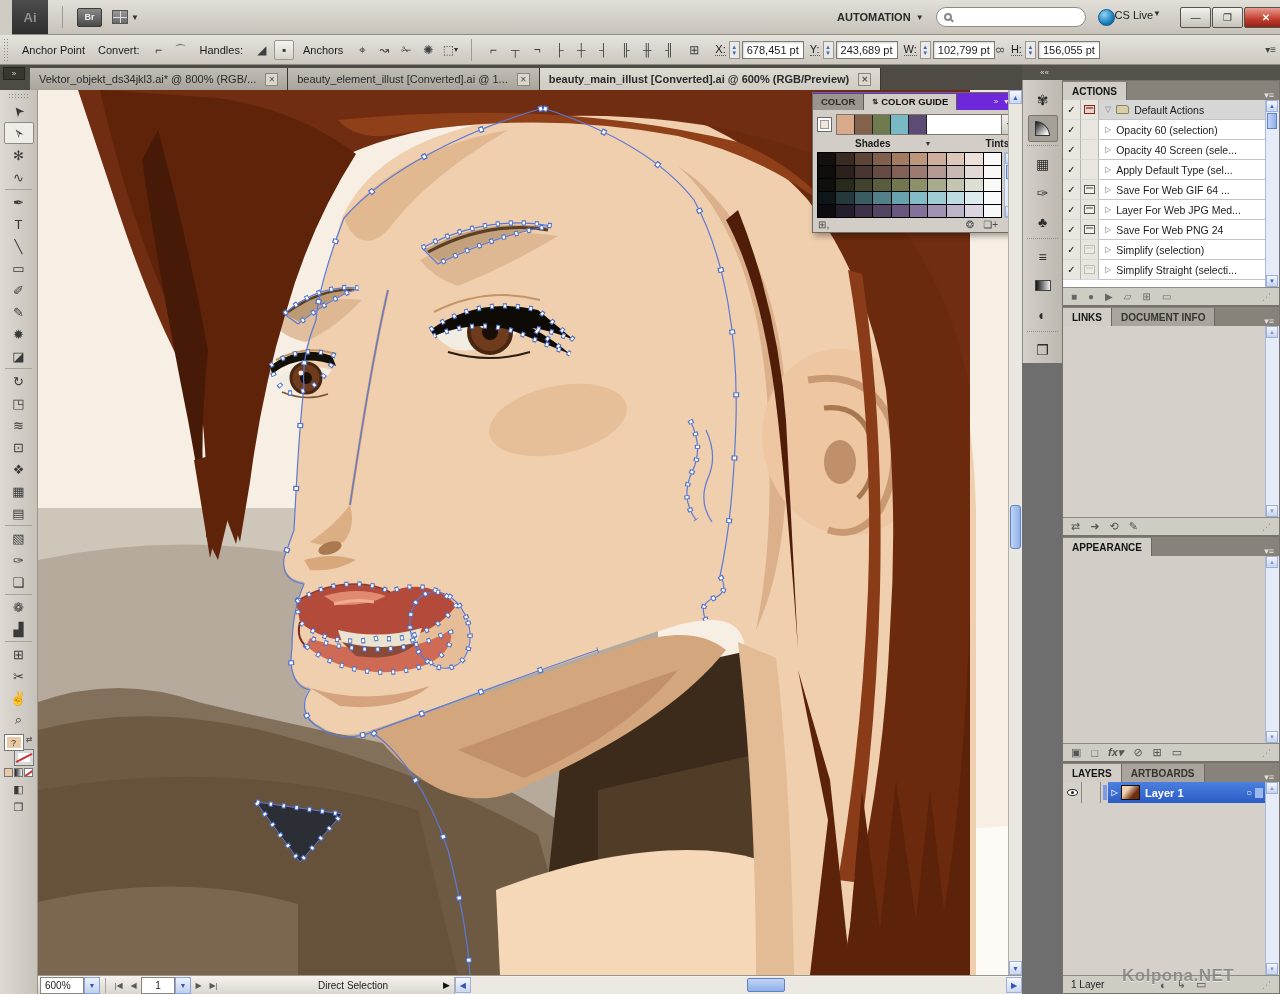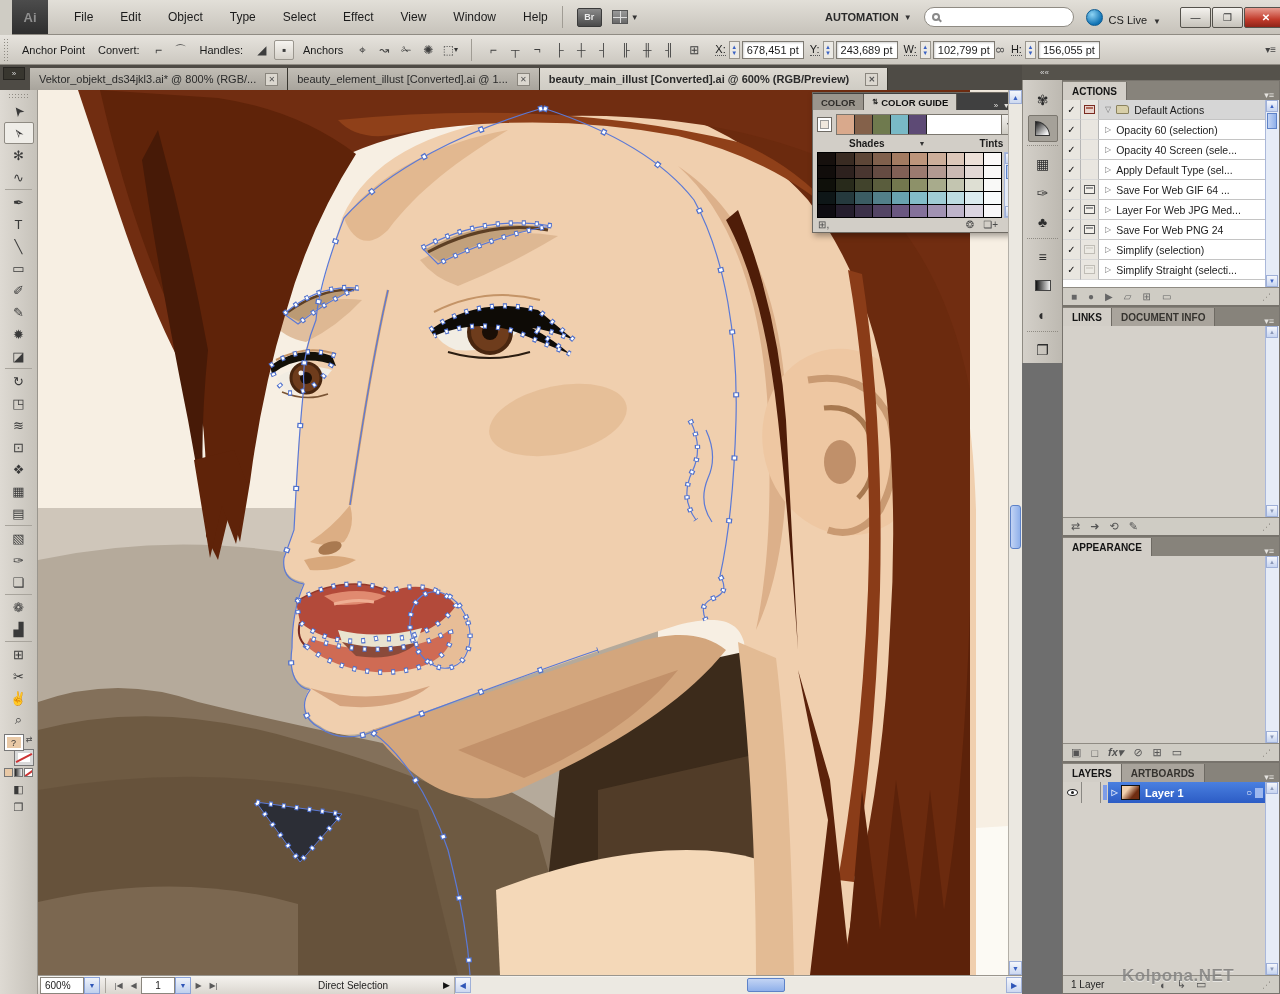--- a/index.html
+++ b/index.html
@@ -17,21 +17,21 @@
 .arrange-btn{display:flex;align-items:center;gap:3px;margin-left:10px;color:#3a3a3a}
 .arr-grid{width:16px;height:14px;border:1px solid #555;background:linear-gradient(#9a9a9a,#6a6a6a);position:relative}
 .arr-grid::after{content:"";position:absolute;left:7px;top:0;bottom:0;width:1px;background:#ddd}
 .arr-grid::before{content:"";position:absolute;left:0;right:0;top:6px;height:1px;background:#ddd}
 .caret{font-size:8px;color:#333}
 .titlebar-right{margin-left:auto;display:flex;align-items:center;gap:12px;padding-right:4px}
 .automation{font-size:11px;font-weight:bold;color:#2a2a2a;display:flex;align-items:center;gap:5px}
 .search-box{width:150px;height:20px;background:#fff;border:1px solid #8f8b83;border-radius:10px;display:flex;align-items:center;padding:0 7px;gap:5px}
 .mag{width:8px;height:8px;border:2px solid #8a8a8a;border-radius:50%;position:relative;flex:0 0 auto}
 .mag::after{content:"";position:absolute;width:5px;height:2px;background:#8a8a8a;transform:rotate(45deg);right:-4px;bottom:-2px}
-.cslive{display:flex;align-items:flex-end;gap:6px;font-size:11px}
+.cslive{display:flex;align-items:flex-start;font-size:11px}
 .cs-icon{width:17px;height:17px;border-radius:50%;background:radial-gradient(circle at 35% 30%,#8ed4f4,#1173b4 70%);border:1px solid #0c5a90}
 .win-btns{display:flex;margin-left:6px}
 .win-btn{width:31px;height:21px;border:1px solid #55524c;background:linear-gradient(#f4f2ee,#c6c2ba);display:flex;align-items:center;justify-content:center;font-size:10px;color:#333;border-radius:2px;margin-left:1px}
 .win-close{width:44px;background:linear-gradient(#e89c90,#c23b2b 60%,#8f2418);color:#fff;font-weight:bold}
 
 
 .controlbar{position:absolute;top:35px;left:0;width:1280px;height:30px;background:linear-gradient(#e6e3dd,#ccc8c0);border-bottom:1px solid #8f8b83;display:flex;align-items:center;padding-left:3px;gap:5px;font-size:11px}
 .vgrip{width:7px;height:24px;background-image:radial-gradient(#8f8b83 25%,transparent 26%);background-size:3px 3px;margin-right:3px}
 .cb-label{margin:0 4px;white-space:nowrap}
 .icon-btn{min-width:20px;height:20px;display:flex;align-items:center;justify-content:center;color:#3d3d3d;font-size:12px;line-height:1}
@@ -73,31 +73,31 @@
 
 .canvas-wrap{position:absolute;left:38px;top:90px;width:984px;height:904px;background:#f7efe3}
 .canvas-view{position:absolute;left:0;top:0;right:14px;bottom:19px;overflow:hidden}
 .canvas-view svg{position:absolute;left:0;top:0}
 .vscroll{position:absolute;right:0;top:0;bottom:19px;width:14px;background:#ebe8e1;border-left:1px solid #b3afa7}
 .vthumb{position:absolute;left:1px;width:11px;top:415px;height:44px;background:linear-gradient(90deg,#c3d4f4,#8fb0ea);border:1px solid #5d82c8;border-radius:3px}
 .varrow{position:absolute;left:0;width:13px;height:14px;background:linear-gradient(#f5f7fc,#ccd8f0);border:1px solid #9fb0d8;color:#3b62c4;font-size:7px;text-align:center;line-height:13px}
 
 
 .cg-panel{position:absolute;left:774px;top:2px;width:210px;height:141px;background:#d2cec7;border:1px solid #6e6a63;box-shadow:2px 3px 6px rgba(0,0,0,.35);z-index:6}
-.cg-tabs{height:17px;background:#404040;display:flex;align-items:flex-end}
+.cg-tabs{height:17px;background:#6d28d9;display:flex;align-items:center}
 .cg-tab{height:16px;display:flex;align-items:center;padding:0 8px;font-size:9.5px;font-weight:bold;background:#9a958d;color:#2e2c29;border-right:1px solid #5e5a54}
 .cg-tab.active{background:#d2cec7;color:#111}
 .cg-icons{margin-left:auto;color:#e2e0dc;font-size:8px;padding-right:4px;letter-spacing:2px}
 .cg-row1{display:flex;align-items:center;gap:4px;padding:4px 4px 2px}
 .cg-base{width:15px;height:15px;border:1px solid #6e6a63;background:#fff;display:flex;align-items:center;justify-content:center}
 .cg-base span{width:9px;height:9px;border:1px solid #999;background:#efe7dd}
 .cg-combo{flex:1;height:21px;border:1px solid #7b776f;background:#fff;display:flex;align-items:stretch}
 .cg-chip{width:18px;border-right:1px solid #222}
 .cg-drop{margin-left:auto;width:15px;background:linear-gradient(#f2f0ec,#cfccc4);border-left:1px solid #7b776f;color:#333;font-size:7px;display:flex;align-items:center;justify-content:center}
-.cg-labels{display:flex;align-items:center;font-size:10px;font-weight:bold;padding:0 10px;height:13px}
+.cg-labels{display:flex;align-items:center;font-size:10px;font-weight:bold;padding:0 16px;height:13px}
 .cg-labels .sh{margin-left:26px}.cg-labels .ar{margin-left:34px;font-size:7px;color:#333}.cg-labels .ti{margin-left:54px}
 .cg-gridwrap{display:flex;padding:2px 4px 0}
 .cg-grid{flex:1;display:grid;grid-template-columns:repeat(10,1fr);grid-auto-rows:12px;gap:1px;background:#000;border:1px solid #000}
 .cg-scroll{width:13px;margin-left:2px;position:relative;background:#e6ecf7;border:1px solid #aab8da}
 .cg-sarrow{position:absolute;left:0;width:11px;height:11px;background:linear-gradient(#f5f7fc,#c6d4f0);color:#3b62c4;font-size:6px;text-align:center;line-height:11px;border:1px solid #9fb0d8}
 .cg-sthumb{position:absolute;left:1px;top:12px;width:9px;height:14px;background:linear-gradient(90deg,#c3d4f4,#8fb0ea);border:1px solid #5d82c8}
 .cg-footer{position:absolute;bottom:0;left:0;right:0;height:16px;display:flex;align-items:center;padding:0 5px;color:#4a4a4a;font-size:10px;gap:8px}
 .cg-footer .right{margin-left:auto;display:flex;gap:9px;align-items:center}
 
 
@@ -171,31 +171,20 @@
 
 .watermark{position:absolute;left:1122px;top:966px;font-size:17px;font-weight:bold;color:rgba(75,75,75,.55);letter-spacing:.5px;z-index:60;text-shadow:0 1px 0 rgba(255,255,255,.5)}
 </style>
 </head>
 <body>
 
 <div id="app">
 
   <div class="titlebar">
     <div class="ai-logo">Ai</div>
-    <div class="menubar" id="menubar">
-        <span class="menu-item">File</span>
-        <span class="menu-item">Edit</span>
-        <span class="menu-item">Object</span>
-        <span class="menu-item">Type</span>
-        <span class="menu-item">Select</span>
-        <span class="menu-item">Effect</span>
-        <span class="menu-item">View</span>
-        <span class="menu-item">Window</span>
-        <span class="menu-item">Help</span>
-      </div>
     <div class="tb-sep"></div>
     <div class="br-btn">Br</div>
     <div class="arrange-btn">
       <span class="arr-grid"></span>
       <span class="caret">▼</span>
     </div>
     <div class="titlebar-right">
       <div class="automation">
         <span>AUTOMATION</span>
         <span class="caret">▼</span>
@@ -282,21 +271,21 @@
     <div class="tstrip-btn">»</div>
     <div id="tabbar" style="display:flex;align-items:flex-end">
         <div class="doc-tab" style="max-width: 300px;">
           <span>Vektor_objekt_ds34jkl3.ai* @ 800% (RGB/...</span>
           <span class="tab-close">✕</span>
         </div>
         <div class="doc-tab" style="max-width: 300px;">
           <span>beauty_element_illust [Converted].ai @ 1...</span>
           <span class="tab-close">✕</span>
         </div>
-        <div class="doc-tab active" style="max-width: 370px; gap: 7px;">
+        <div class="doc-tab active" style="max-width: 370px;">
           <span>beauty_main_illust [Converted].ai @ 600% (RGB/Preview)</span>
           <span class="tab-close">✕</span>
         </div>
       </div>
   </div>
 
   <div class="toolcol">
     <div class="hgrip"></div>
     <div id="toollist">
         <div class="tool">

